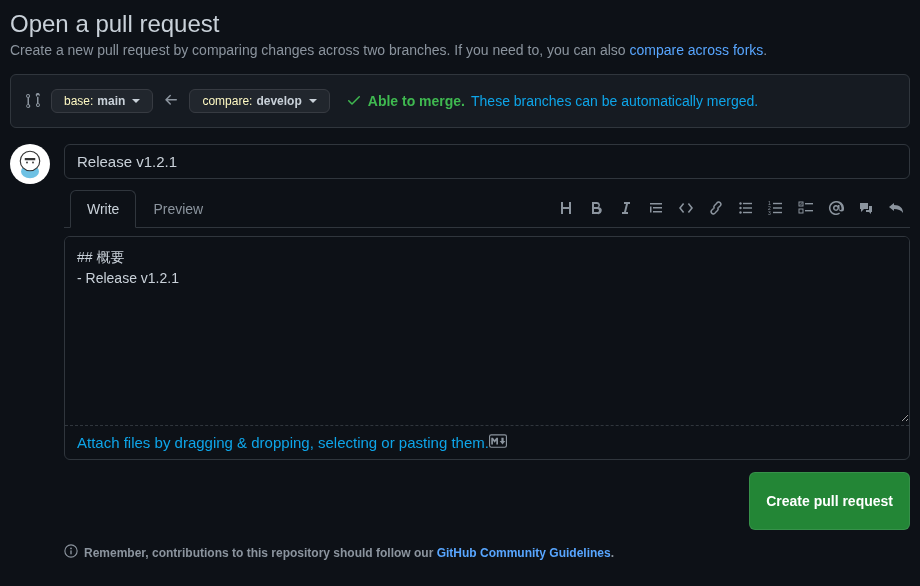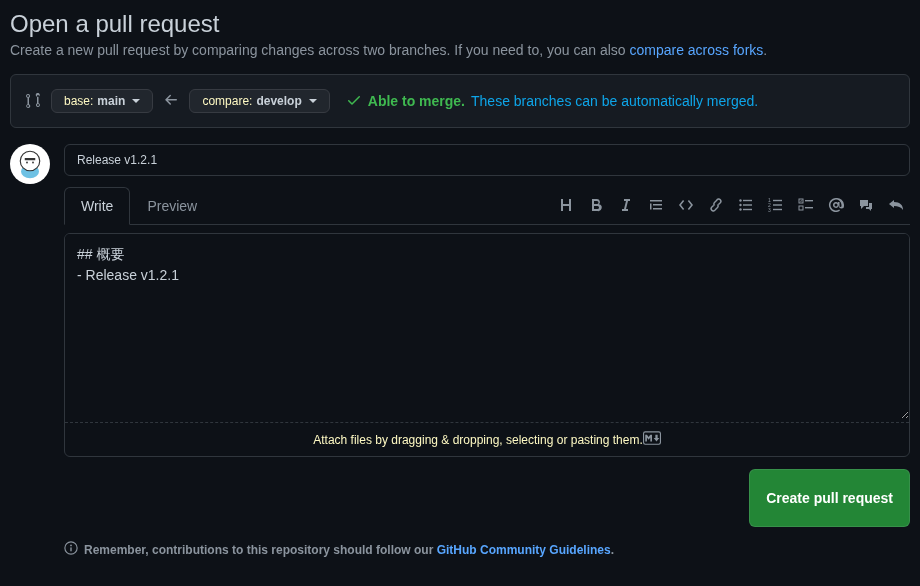--- a/index.html
+++ b/index.html
@@ -67,28 +67,28 @@
   .discussion { display:flex; gap:14px; }
   .avatar {
     width:40px; height:40px; border-radius:50%;
     background:#fff; display:flex; align-items:center; justify-content:center;
     flex-shrink:0; position:relative;
   }
   .avatar svg { width:30px; height:30px; }
   .comment-box { flex:1; }
   .title-input {
     width:100%; background:#0d1117; border:1px solid #30363d;
-    border-radius:6px; padding:8px 12px; font-size:12px; color:#c9d1d9;
+    border-radius:6px; padding:8px 12px; font-size:15px; color:#c9d1d9;
     margin-bottom:10px;
   }
   .tabs-row {
     display:flex; align-items:center; justify-content:space-between;
     border-bottom:1px solid #30363d; padding-right:6px;
   }
-  .tabs { display:flex; }
+  .tabs { display:flex; margin-left:6px; }
   .tab {
     padding:10px 16px; font-size:14px; color:#8b949e; cursor:pointer;
     border:1px solid transparent; border-bottom:none; position:relative; top:1px;
     border-top-left-radius:6px; border-top-right-radius:6px;
   }
   .tab.active {
     color:#c9d1d9; background:#0d1117;
     border-color:#30363d; border-bottom:1px solid #0d1117;
   }
   .toolbar { display:flex; gap:14px; align-items:center; }
@@ -98,22 +98,22 @@
     border:1px solid #30363d; border-radius:6px; margin-top:8px;
     background:#0d1117; overflow:hidden;
   }
   .body-textarea {
     width:100%; min-height:185px; background:#0d1117; border:none;
     padding:10px 12px; color:#c9d1d9; font-size:14px; font-family:inherit;
     resize:vertical; outline:none; line-height:1.5;
   }
   .attach-row {
     border-top:1px dashed #30363d; padding:8px 12px;
-    display:flex; align-items:center; justify-content:center;
-    color:#fef9c3; font-size:12px;
+    display:flex; align-items:center; justify-content:flex-start;
+    color:#0ea5e9; font-size:15px;
   }
   .md-icon { color:#8b949e; }
   .actions { display:flex; justify-content:flex-end; margin-top:12px; }
   .btn-primary {
     background:#238636; border:1px solid rgba(240,246,252,0.1);
     color:#fff; font-weight:600; padding:20px 16px; font-size:14px;
     border-radius:6px; cursor:pointer;
   }
   .guidelines {
     display:flex; align-items:center; gap:6px; color:#8b949e;

